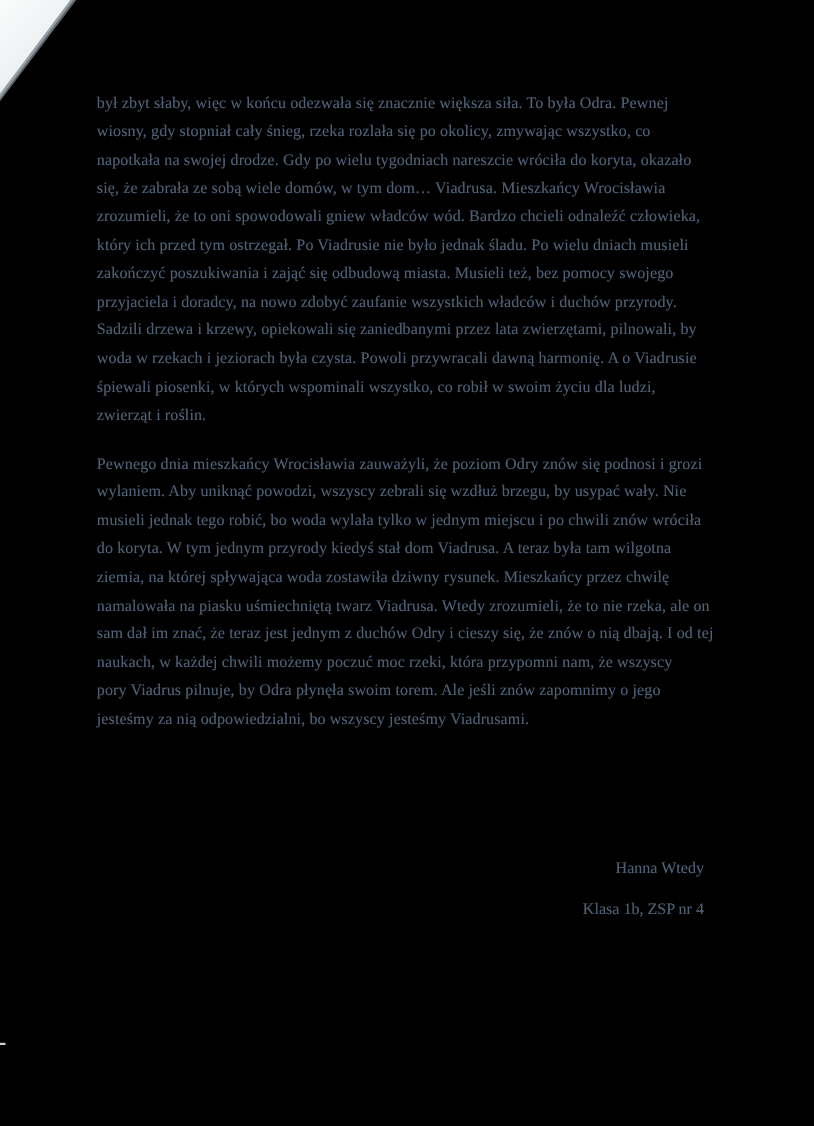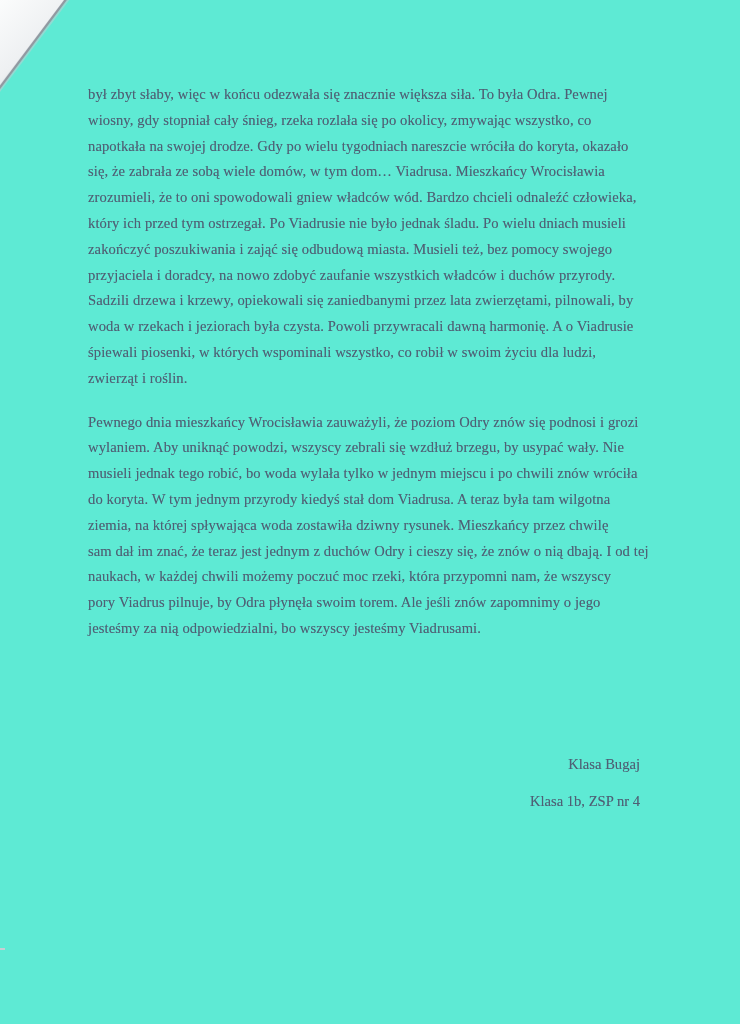--- a/index.html
+++ b/index.html
@@ -8,21 +8,21 @@
     width: 740px;
     height: 1024px;
     background: #ffffff;
     position: relative;
     overflow: hidden;
     font-family: "Liberation Serif", "DejaVu Serif", serif;
   }
   .page {
     position: absolute;
     inset: 0;
-    background: #5eead4;
+    background: #000000;
   }
   .corner-svg {
     position: absolute;
     top: 0;
     left: 0;
     pointer-events: none;
   }
   .content {
     position: absolute;
     left: 88px;
@@ -92,28 +92,29 @@
         <div class="line">śpiewali piosenki, w których wspominali wszystko, co robił w swoim życiu dla ludzi,</div>
         <div class="line">zwierząt i roślin.</div>
       </div>
 
     <div class="para para-2">
         <div class="line">Pewnego dnia mieszkańcy Wrocisławia zauważyli, że poziom Odry znów się podnosi i grozi</div>
         <div class="line">wylaniem. Aby uniknąć powodzi, wszyscy zebrali się wzdłuż brzegu, by usypać wały. Nie</div>
         <div class="line">musieli jednak tego robić, bo woda wylała tylko w jednym miejscu i po chwili znów wróciła</div>
         <div class="line">do koryta. W tym jednym przyrody kiedyś stał dom Viadrusa. A teraz była tam wilgotna</div>
         <div class="line">ziemia, na której spływająca woda zostawiła dziwny rysunek. Mieszkańcy przez chwilę</div>
+        <div class="line">namalowała na piasku uśmiechniętą twarz Viadrusa. Wtedy zrozumieli, że to nie rzeka, ale on</div>
         <div class="line">sam dał im znać, że teraz jest jednym z duchów Odry i cieszy się, że znów o nią dbają. I od tej</div>
         <div class="line">naukach, w każdej chwili możemy poczuć moc rzeki, która przypomni nam, że wszyscy</div>
         <div class="line">pory Viadrus pilnuje, by Odra płynęła swoim torem. Ale jeśli znów zapomnimy o jego</div>
         <div class="line">jesteśmy za nią odpowiedzialni, bo wszyscy jesteśmy Viadrusami.</div>
       </div>
 
     <div class="signature">
-      <div class="sig-line">Klasa Bugaj</div>
+      <div class="sig-line">Hanna Wtedy</div>
       <div class="sig-line">Klasa 1b, ZSP nr 4</div>
     </div>
 
   </div>
 
   <div class="speck"></div>
 
 </div>
 
 </body></html>

